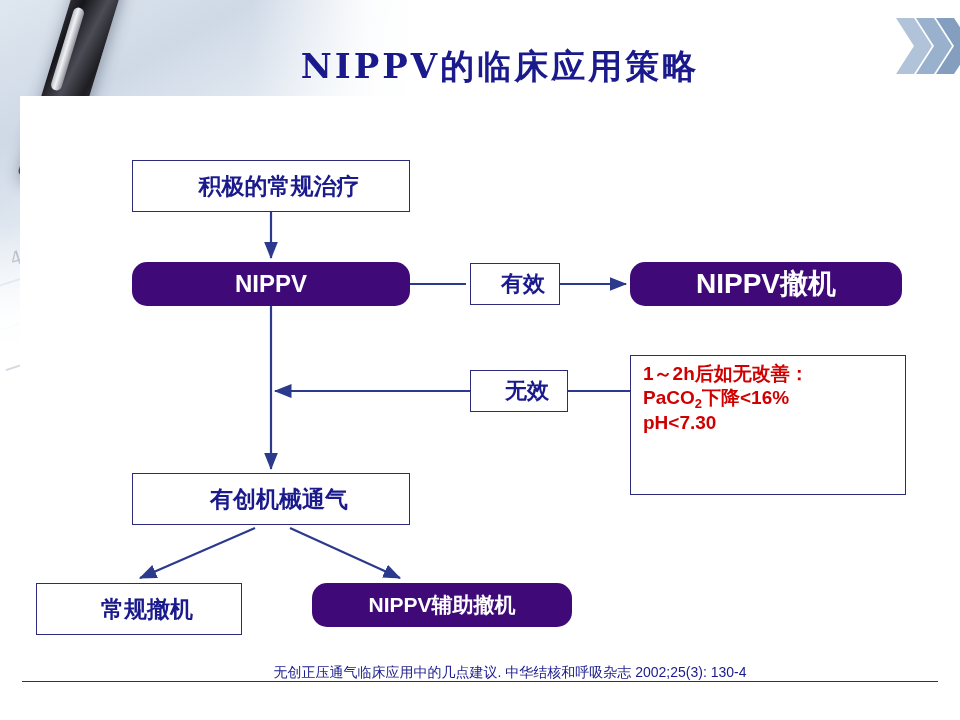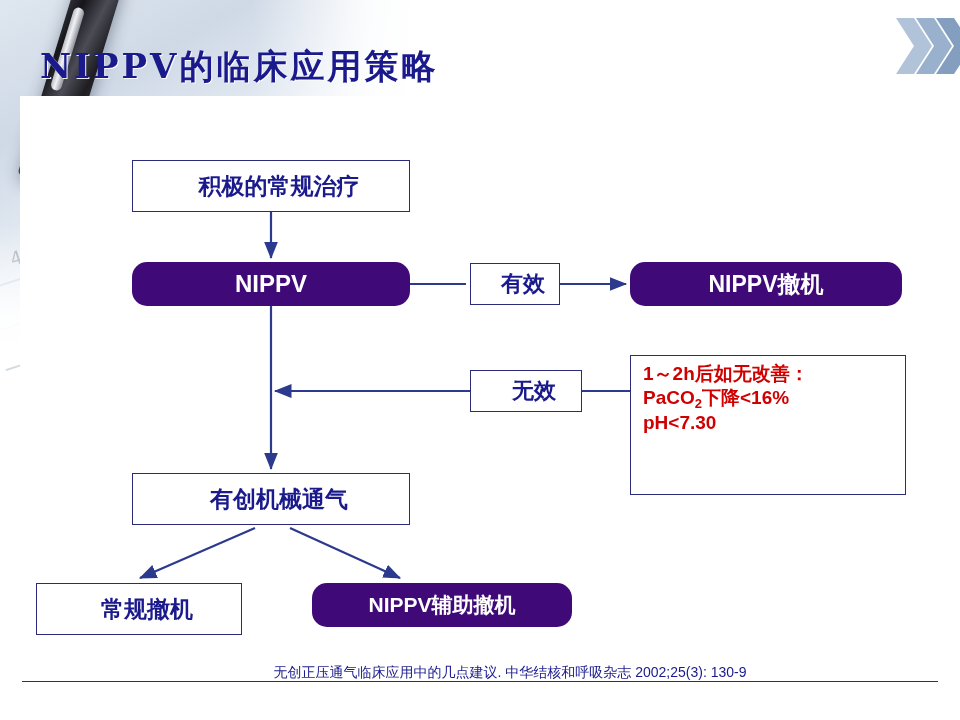--- a/index.html
+++ b/index.html
@@ -129,21 +129,21 @@
     height: 570px;
     background: #ffffff;
   }
 
   
   .slide-title {
     position: absolute;
     left: 0;
     top: 44px;
     width: 960px;
-    text-align: left;
+    text-align: center;
     font-family: "DejaVu Serif", serif;
     font-size: 34px;
     font-weight: bold;
     color: #1a1a8c;
     letter-spacing: 3px;
     text-shadow: 1px 1px 0 rgba(255,255,255,0.9);
     padding-left: 40px;
     box-sizing: border-box;
   }
 
@@ -189,22 +189,22 @@
   .node-red-box sub {
     font-size: 13px;
     vertical-align: baseline;
     position: relative;
     top: 4px;
   }
 
   #n-initial { left: 132px; top: 160px;  width: 278px; height: 52px; font-size: 23px; }
   #n-nippv   { left: 132px; top: 262px;  width: 278px; height: 44px; font-size: 24px; }
   #n-eff     { left: 470px; top: 263px;  width: 90px;  height: 42px; font-size: 22px; text-align: right; }
-  #n-wean    { left: 630px; top: 262px;  width: 272px; height: 44px; font-size: 23px; }
-  #n-noeff   { left: 470px; top: 370px;  width: 112px;  height: 42px; font-size: 22px; }
+  #n-wean    { left: 630px; top: 262px;  width: 272px; height: 44px; font-size: 28px; }
+  #n-noeff   { left: 470px; top: 370px;  width: 98px;  height: 42px; font-size: 22px; }
   #n-crit    { left: 630px; top: 355px;  width: 276px; height: 140px; }
   #n-invasive{ left: 132px; top: 473px;  width: 278px; height: 52px; font-size: 23px; }
   #n-conv    { left: 36px;  top: 583px;  width: 206px; height: 52px; font-size: 23px; }
   #n-assist  { left: 312px; top: 583px;  width: 260px; height: 44px; font-size: 21px; }
 
   
   svg.arrows {
     position: absolute;
     left: 0;
     top: 0;
@@ -296,15 +296,15 @@
     <div class="ln">1～2h后如无改善：</div>
     <div class="ln"><span>PaCO</span><sub>2</sub><span>下降&lt;16%</span></div>
     <div class="ln">pH&lt;7.30</div>
   </div>
 
   <div class="node node-outline" id="n-invasive">有创机械通气</div>
   <div class="node node-outline" id="n-conv">常规撤机</div>
   <div class="node node-filled" id="n-assist">NIPPV辅助撤机</div>
 
   <div class="footer-rule"></div>
-  <div class="footer-text">无创正压通气临床应用中的几点建议. 中华结核和呼吸杂志 2002;25(3): 130-9</div>
+  <div class="footer-text">无创正压通气临床应用中的几点建议. 中华结核和呼吸杂志 2002;25(3): 130-4</div>
 
 </div>
 
 </body></html>

